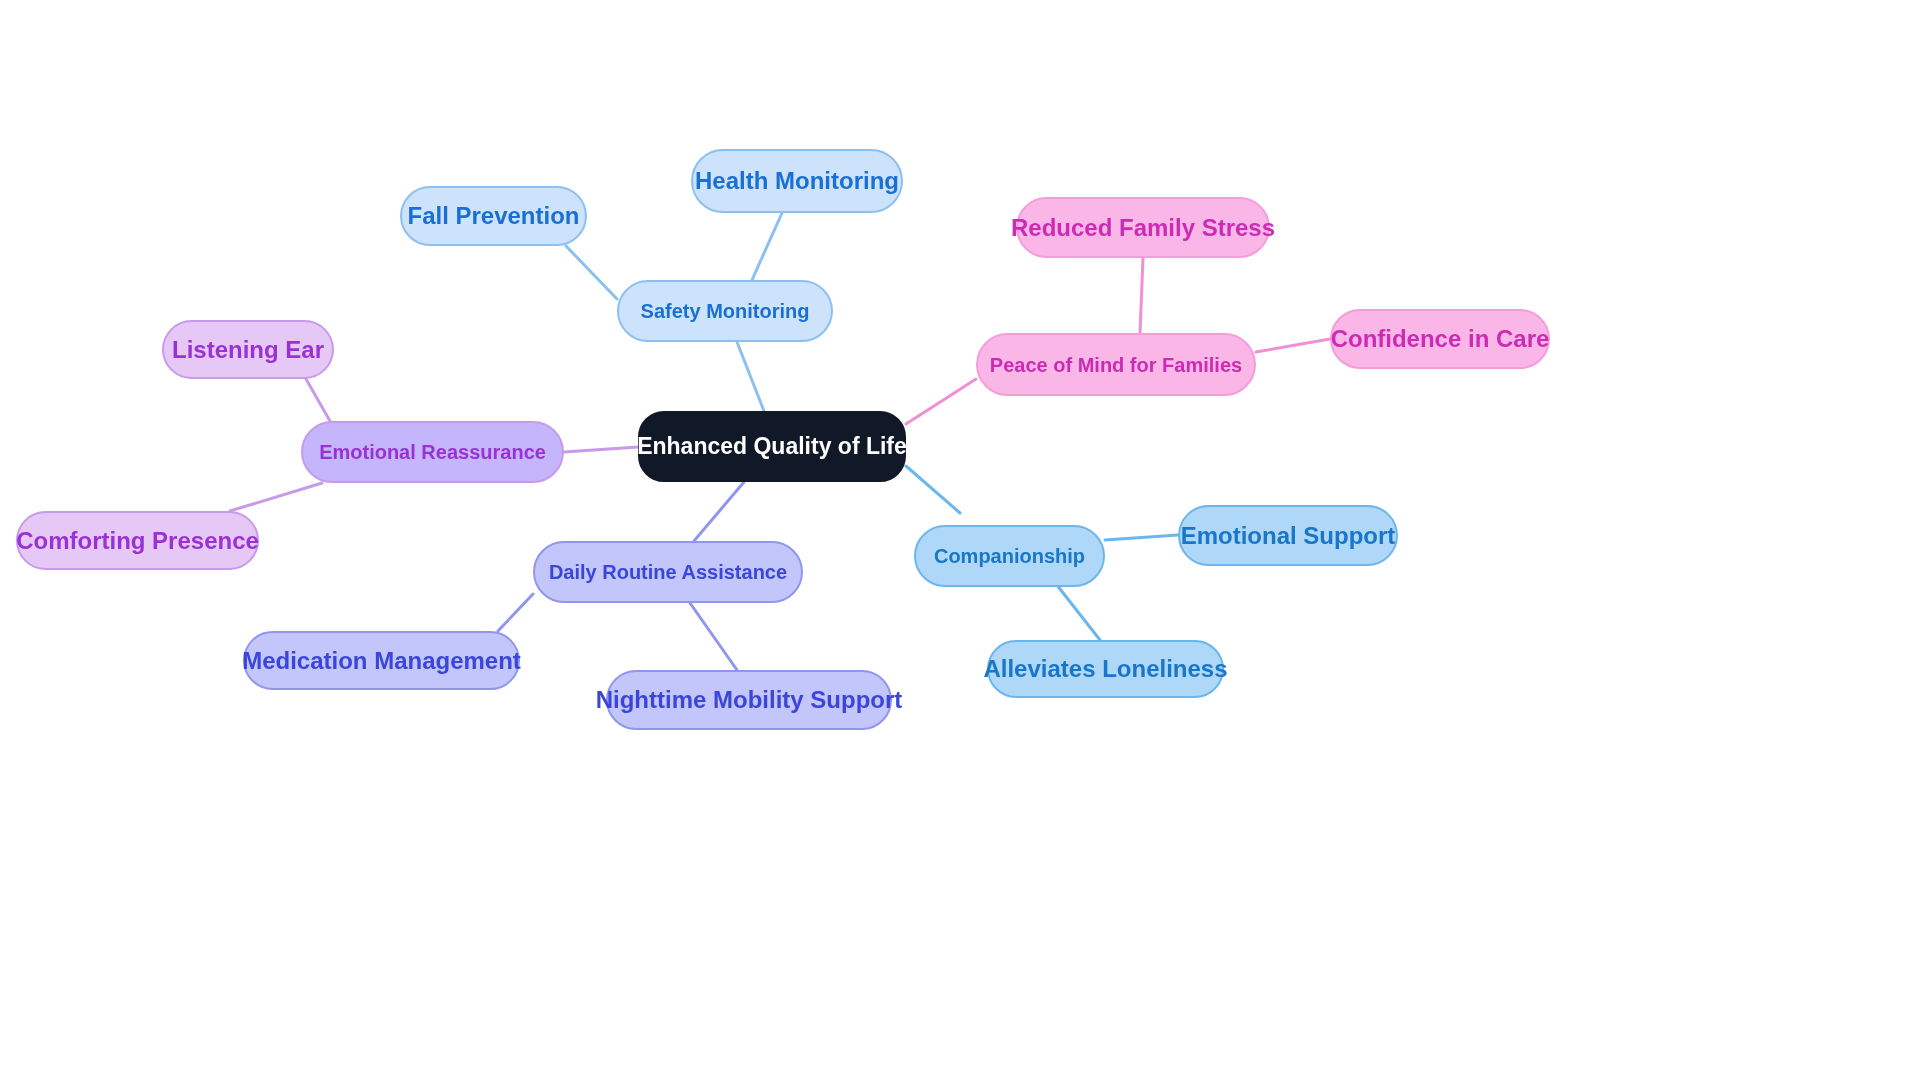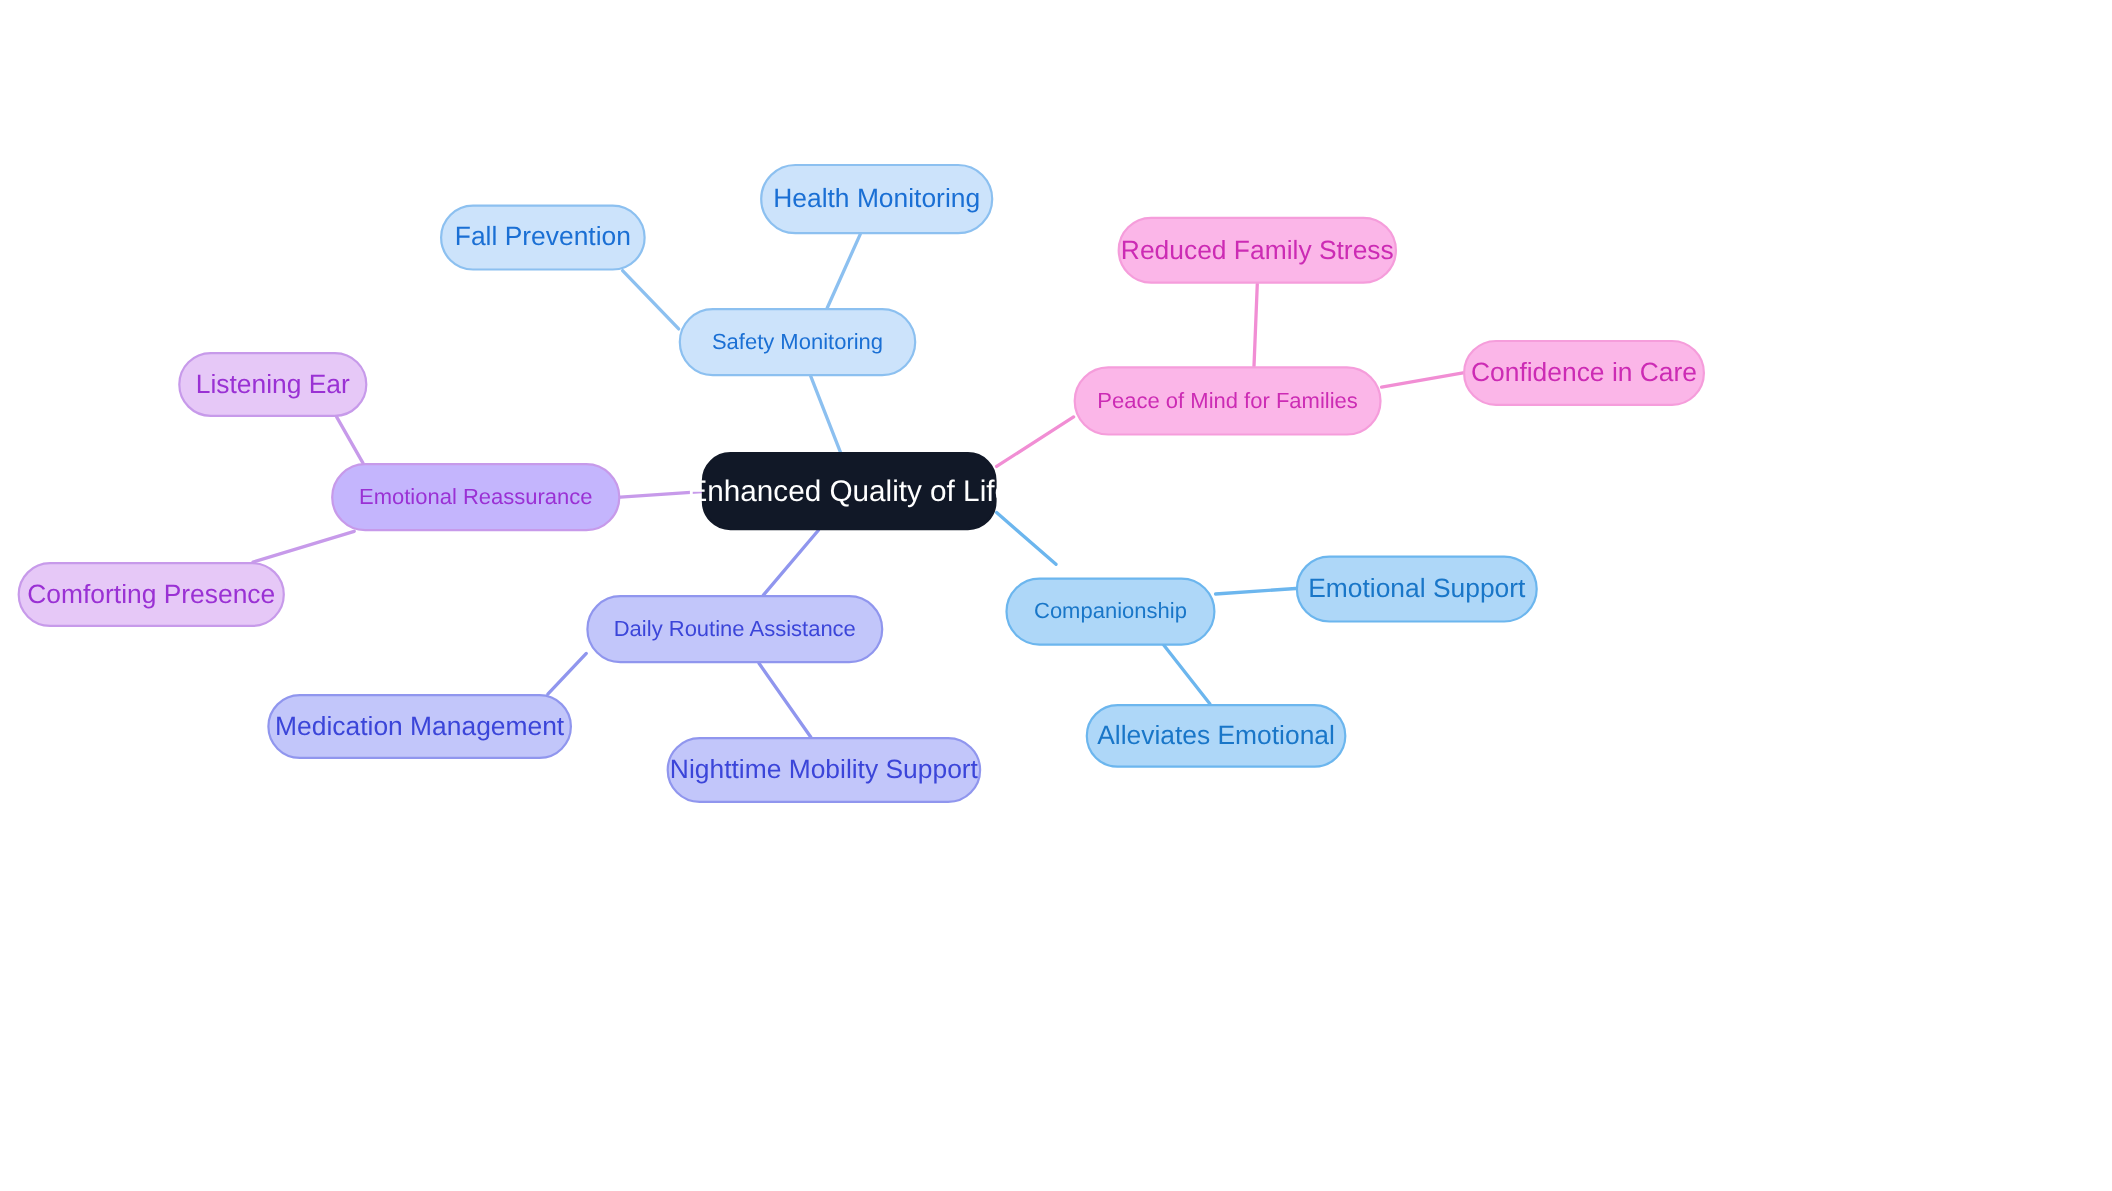--- a/index.html
+++ b/index.html
@@ -27,30 +27,31 @@
     position: absolute;
     display: flex;
     align-items: center;
     justify-content: center;
     border-radius: 999px;
     border-style: solid;
     border-width: 2px;
     white-space: nowrap;
     line-height: 1;
     text-align: center;
+    font-weight: bold;
   }
   .node-label {
     display: block;
     white-space: nowrap;
   }
   .node-root {
     background: #111827;
     border-color: #111827;
     color: #ffffff;
-    font-size: 27px;
+    font-size: 23px;
     border-radius: 26px;
     text-align: center;
   }
   .node-branch { font-size: 20px; }
   .node-leaf   { font-size: 24px; }
 </style>
 </head>
 <body>
 
 <div id="mindmap-canvas">
@@ -93,21 +94,21 @@
       <div class="node node-leaf" style="left: 1330px; top: 309px; width: 220px; height: 60px; background: rgb(251, 182, 232); border-color: rgb(245, 157, 219); color: rgb(204, 43, 180);">
         <span class="node-label">Confidence in Care</span>
       </div>
       <div class="node node-branch" style="left: 914px; top: 513px; width: 191px; height: 62px; background: rgb(174, 215, 248); border-color: rgb(108, 182, 238); color: rgb(25, 118, 200); margin-top: 12px;">
         <span class="node-label">Companionship</span>
       </div>
       <div class="node node-leaf" style="left: 1178px; top: 505px; width: 220px; height: 61px; background: rgb(174, 215, 248); border-color: rgb(108, 182, 238); color: rgb(25, 118, 200);">
         <span class="node-label">Emotional Support</span>
       </div>
       <div class="node node-leaf" style="left: 987px; top: 640px; width: 237px; height: 58px; background: rgb(174, 215, 248); border-color: rgb(108, 182, 238); color: rgb(25, 118, 200);">
-        <span class="node-label">Alleviates Emotional</span>
+        <span class="node-label">Alleviates Loneliness</span>
       </div>
       <div class="node node-branch" style="left: 533px; top: 541px; width: 270px; height: 62px; background: rgb(194, 198, 250); border-color: rgb(144, 150, 238); color: rgb(59, 69, 217);">
         <span class="node-label">Daily Routine Assistance</span>
       </div>
       <div class="node node-leaf" style="left: 243px; top: 631px; width: 277px; height: 59px; background: rgb(194, 198, 250); border-color: rgb(144, 150, 238); color: rgb(59, 69, 217);">
         <span class="node-label">Medication Management</span>
       </div>
       <div class="node node-leaf" style="left: 606px; top: 670px; width: 286px; height: 60px; background: rgb(194, 198, 250); border-color: rgb(144, 150, 238); color: rgb(59, 69, 217);">
         <span class="node-label">Nighttime Mobility Support</span>
       </div>

